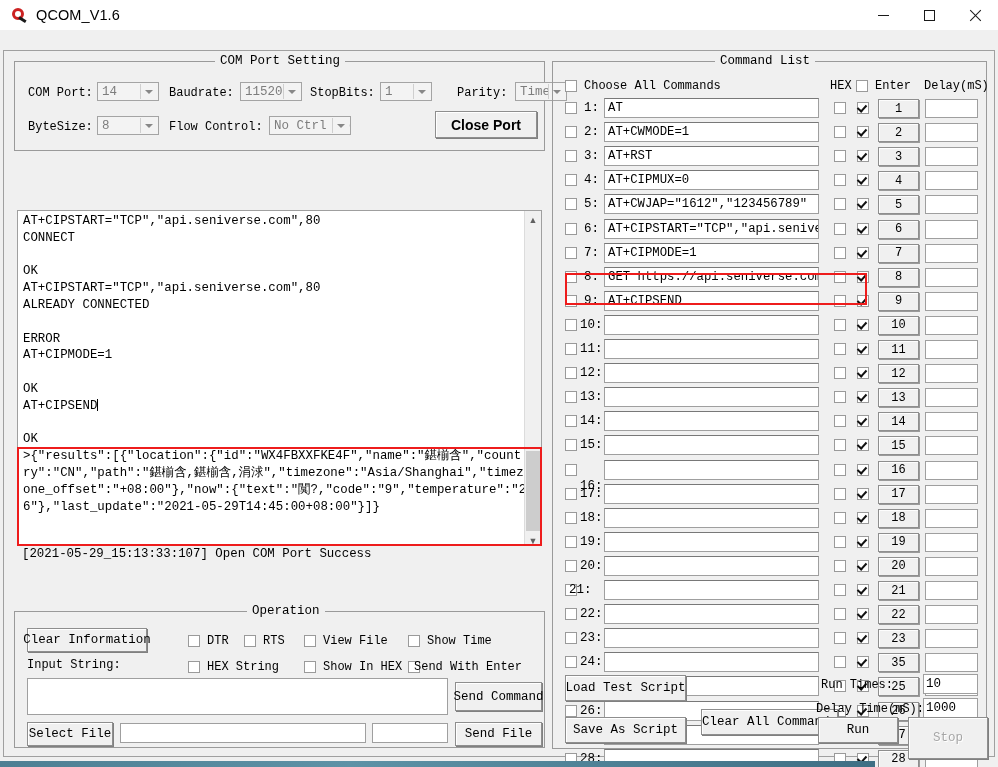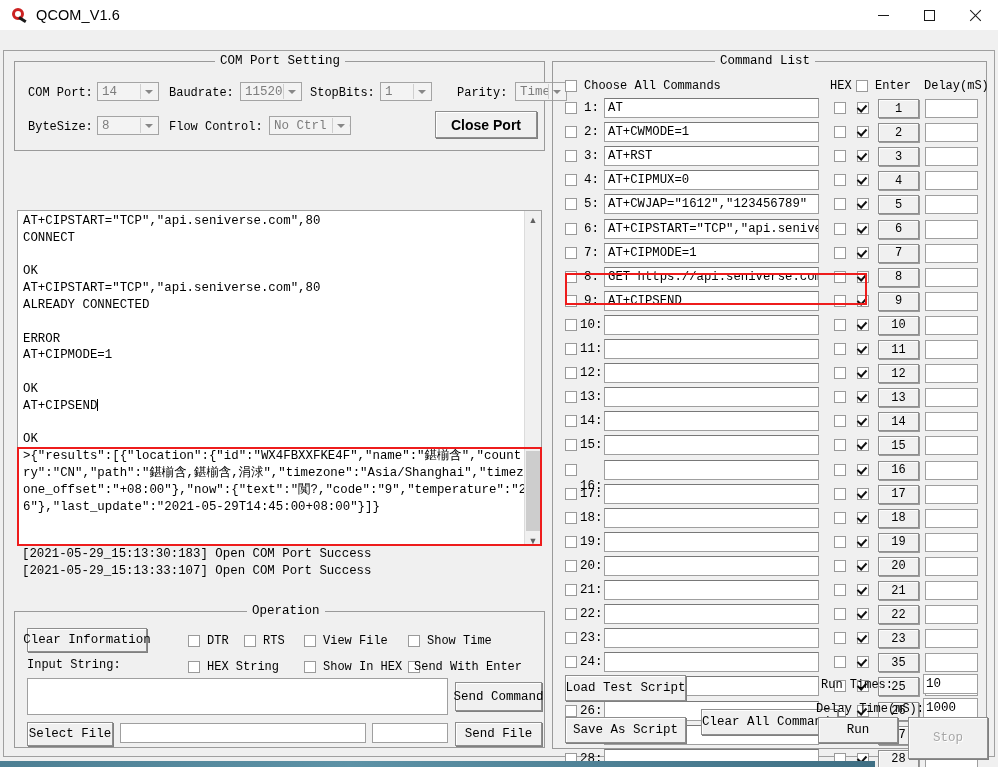--- a/index.html
+++ b/index.html
@@ -432,21 +432,20 @@
         <div class="sb-arrow up">▲</div>
         <div class="sb-thumb" style="top:240px; height:80px;"></div>
         <div class="sb-arrow down">▼</div>
       </div>
     </div>
 
     <div class="redbox" style="left:13px; top:396px; width:525px; height:99px;"></div>
 
     <div class="log-left-rule"></div>
     <div class="log-area">
-      <div class="lg">[2021-05-29_15:13:30:183] Open COM Port Success</div>
       <div class="lg">[2021-05-29_15:13:33:107] Open COM Port Success</div>
     </div>
 
     <div class="group" style="left:10px; top:560px; width:531px; height:137px;">
       <div class="legend" style="left:232px;">Operation</div>
 
       <div class="btn" style="left:12px; top:16px; width:120px; height:24px;">Clear Information</div>
       <div class="lbl" style="left:12px; top:46px;">Input String:</div>
 
       <div class="cb" style="left:173px; top:23px;"></div>
@@ -627,21 +626,21 @@
           <div class="numbtn" style="left: 325px; top: 470.8px; width: 41px; height: 19px;">19</div>
           <div class="delayfield" style="left: 372px; top: 470.8px; width: 53px; height: 19px;"></div>
           <div class="cb" style="left: 12px; top: 497.9px;"></div>
           <div class="cmdrow-num" style="left: 27px; top: 496.9px;">20:</div>
           <div class="cmdtext" style="left: 51px; top: 493.9px; width: 215px; height: 20px;"></div>
           <div class="cb" style="left: 281px; top: 497.9px;"></div>
           <div class="cb checked" style="left: 304px; top: 497.9px;"></div>
           <div class="numbtn" style="left: 325px; top: 494.9px; width: 41px; height: 19px;">20</div>
           <div class="delayfield" style="left: 372px; top: 494.9px; width: 53px; height: 19px;"></div>
           <div class="cb" style="left: 12px; top: 522px;"></div>
-          <div class="cmdrow-num" style="left: 27px; top: 521px; text-align: right;">21:</div>
+          <div class="cmdrow-num" style="left: 16px; top: 521px; text-align: right;">21:</div>
           <div class="cmdtext" style="left: 51px; top: 518px; width: 215px; height: 20px;"></div>
           <div class="cb" style="left: 281px; top: 522px;"></div>
           <div class="cb checked" style="left: 304px; top: 522px;"></div>
           <div class="numbtn" style="left: 325px; top: 519px; width: 41px; height: 19px;">21</div>
           <div class="delayfield" style="left: 372px; top: 519px; width: 53px; height: 19px;"></div>
           <div class="cb" style="left: 12px; top: 546.1px;"></div>
           <div class="cmdrow-num" style="left: 27px; top: 545.1px;">22:</div>
           <div class="cmdtext" style="left: 51px; top: 542.1px; width: 215px; height: 20px;"></div>
           <div class="cb" style="left: 281px; top: 546.1px;"></div>
           <div class="cb checked" style="left: 304px; top: 546.1px;"></div>

